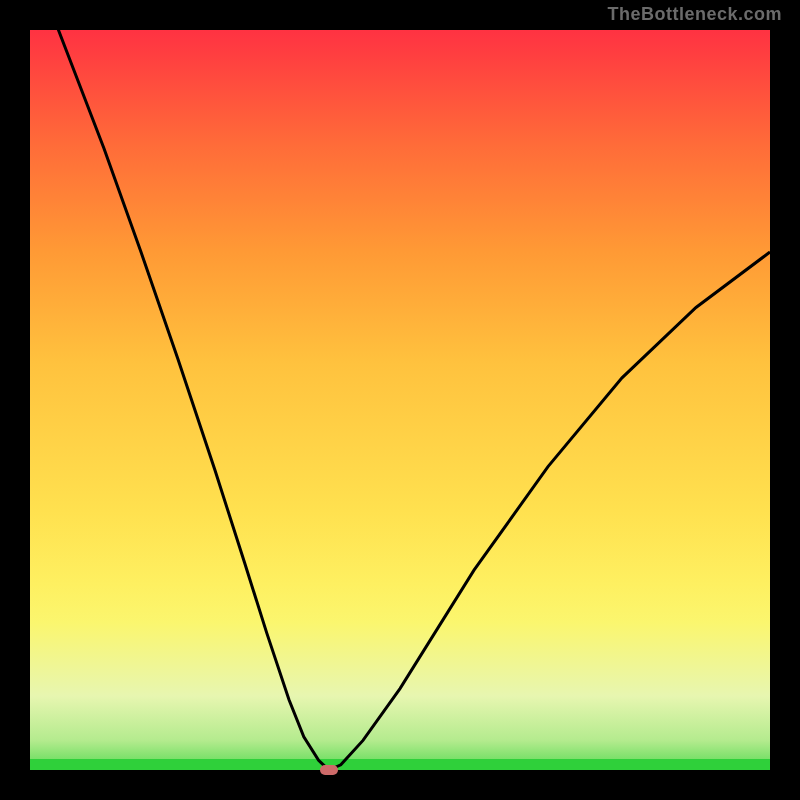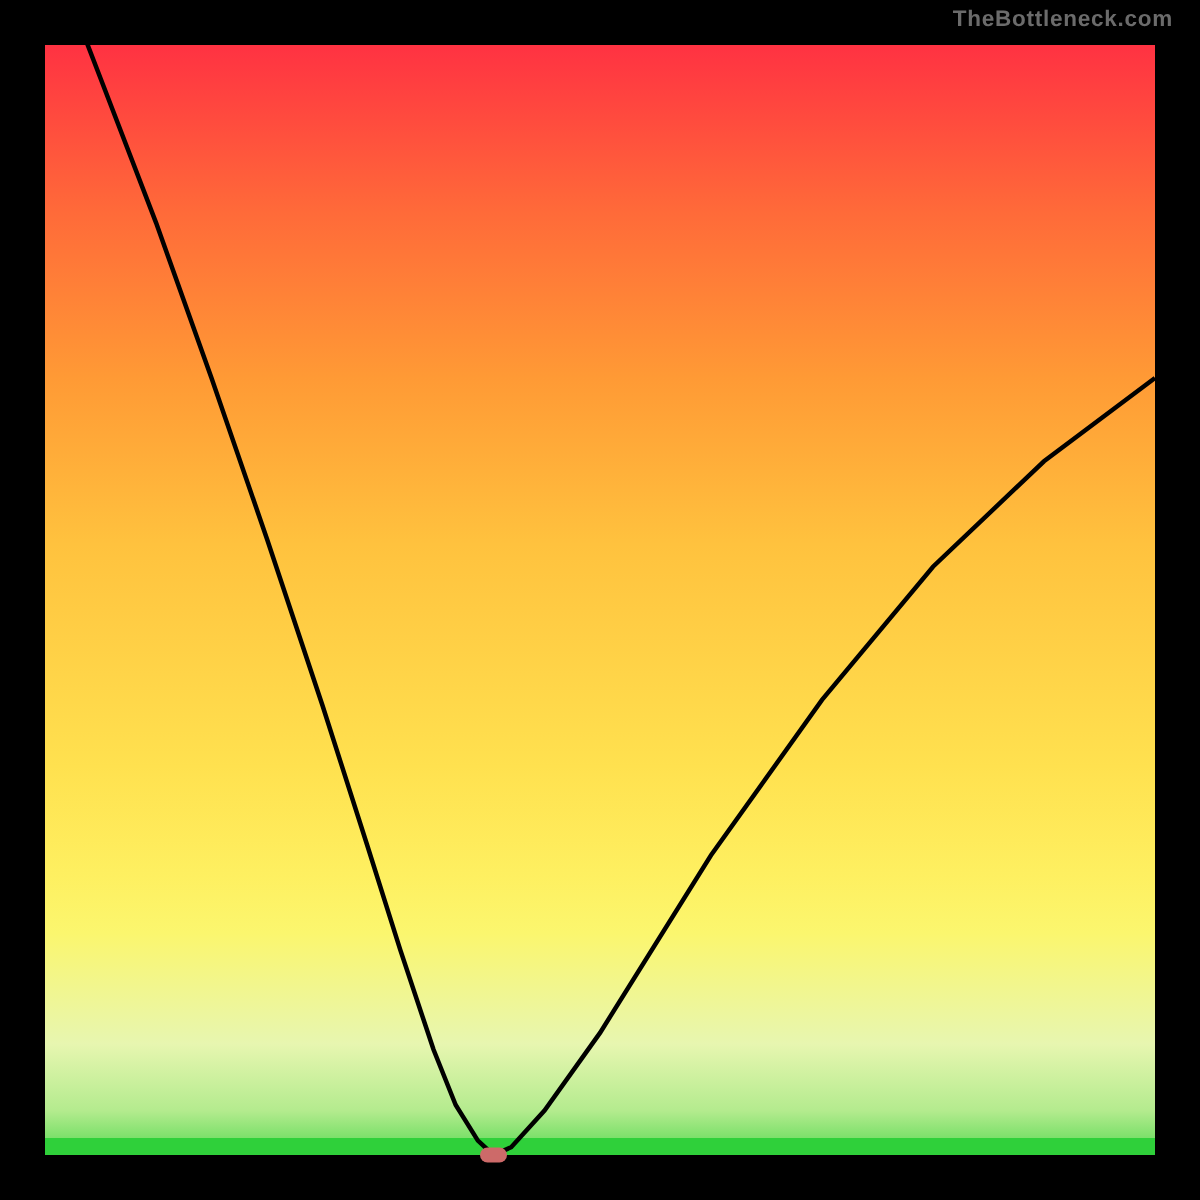--- a/index.html
+++ b/index.html
@@ -15,21 +15,21 @@
     position: relative;
     width: 800px;
     height: 800px;
     background: #000;
   }
   .watermark {
     position: absolute;
     top: 4px;
     right: 18px;
     color: #6b6b6b;
-    font-size: 15px;
+    font-size: 18px;
     font-weight: 600;
     letter-spacing: 0.5px;
     user-select: none;
   }
   .plot-area {
     position: absolute;
     left: 30px;
     top: 30px;
     width: 740px;
     height: 740px;

